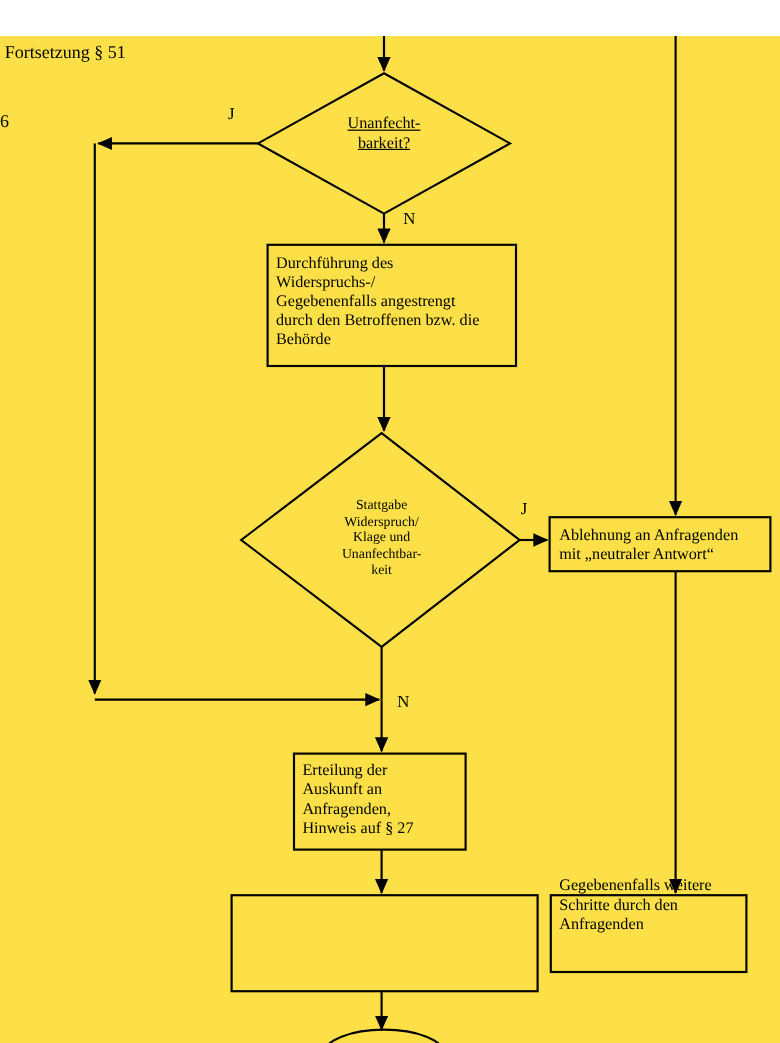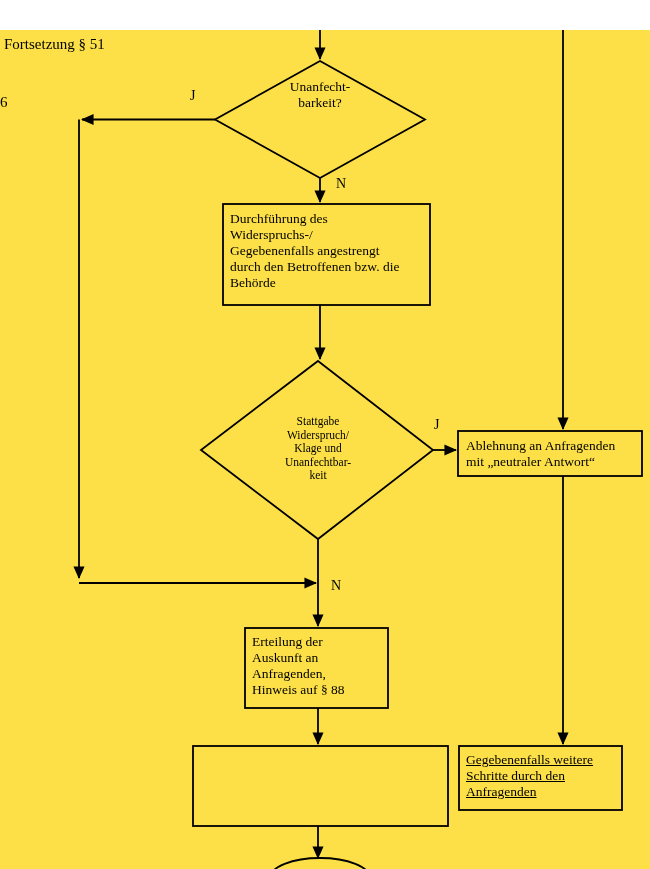--- a/index.html
+++ b/index.html
@@ -121,45 +121,45 @@
       <rect x="193" y="716" width="255" height="80"></rect>
 
       <rect x="459" y="716" width="163" height="64"></rect>
 
       <line x1="318" y1="796" x2="318" y2="828" marker-end="url(#arrow)"></line>
 
       <ellipse cx="320" cy="848" rx="50" ry="20"></ellipse>
     </g>
   </svg>
 
-  <div class="node-text diamond-text-lg" style="left:235px; top:49px; width:170px;">Unanfecht-
+  <div class="node-text diamond-text-lg" style="left:235px; top:65px; width:170px;text-decoration:underline;">Unanfecht-
 barkeit?</div>
 
   <div class="node-text box-text" style="left:230px; top:181px; width:198px;">Durchführung des
 Widerspruchs-/
 Gegebenenfalls angestrengt
 durch den Betroffenen bzw. die
 Behörde</div>
 
   <div class="node-text diamond-text" style="left:243px; top:385px; width:150px;">Stattgabe
 Widerspruch/
 Klage und
 Unanfechtbar-
 keit</div>
 
   <div class="node-text box-text" style="left:466px; top:408px; width:176px;">Ablehnung an Anfragenden
 mit „neutraler Antwort“</div>
 
   <div class="node-text box-text" style="left:252px; top:604px; width:135px;">Erteilung der
 Auskunft an
 Anfragenden,
-Hinweis auf § 88</div>
+Hinweis auf § 27</div>
 
 
-  <div class="node-text box-text" style="left:466px; top:722px; width:155px;text-decoration:underline;">Gegebenenfalls weitere
+  <div class="node-text box-text" style="left:466px; top:700px; width:155px;">Gegebenenfalls weitere
 Schritte durch den
 Anfragenden</div>
 
   <div class="node-text terminal-text" style="left:270px; top:840px; width:100px;">Ende</div>
 
   <div class="edge-label" style="left:190px; top:58px;">J</div>
 
   <div class="edge-label" style="left:336px; top:146px;">N</div>
 
   <div class="edge-label" style="left:434px; top:387px;">J</div>

